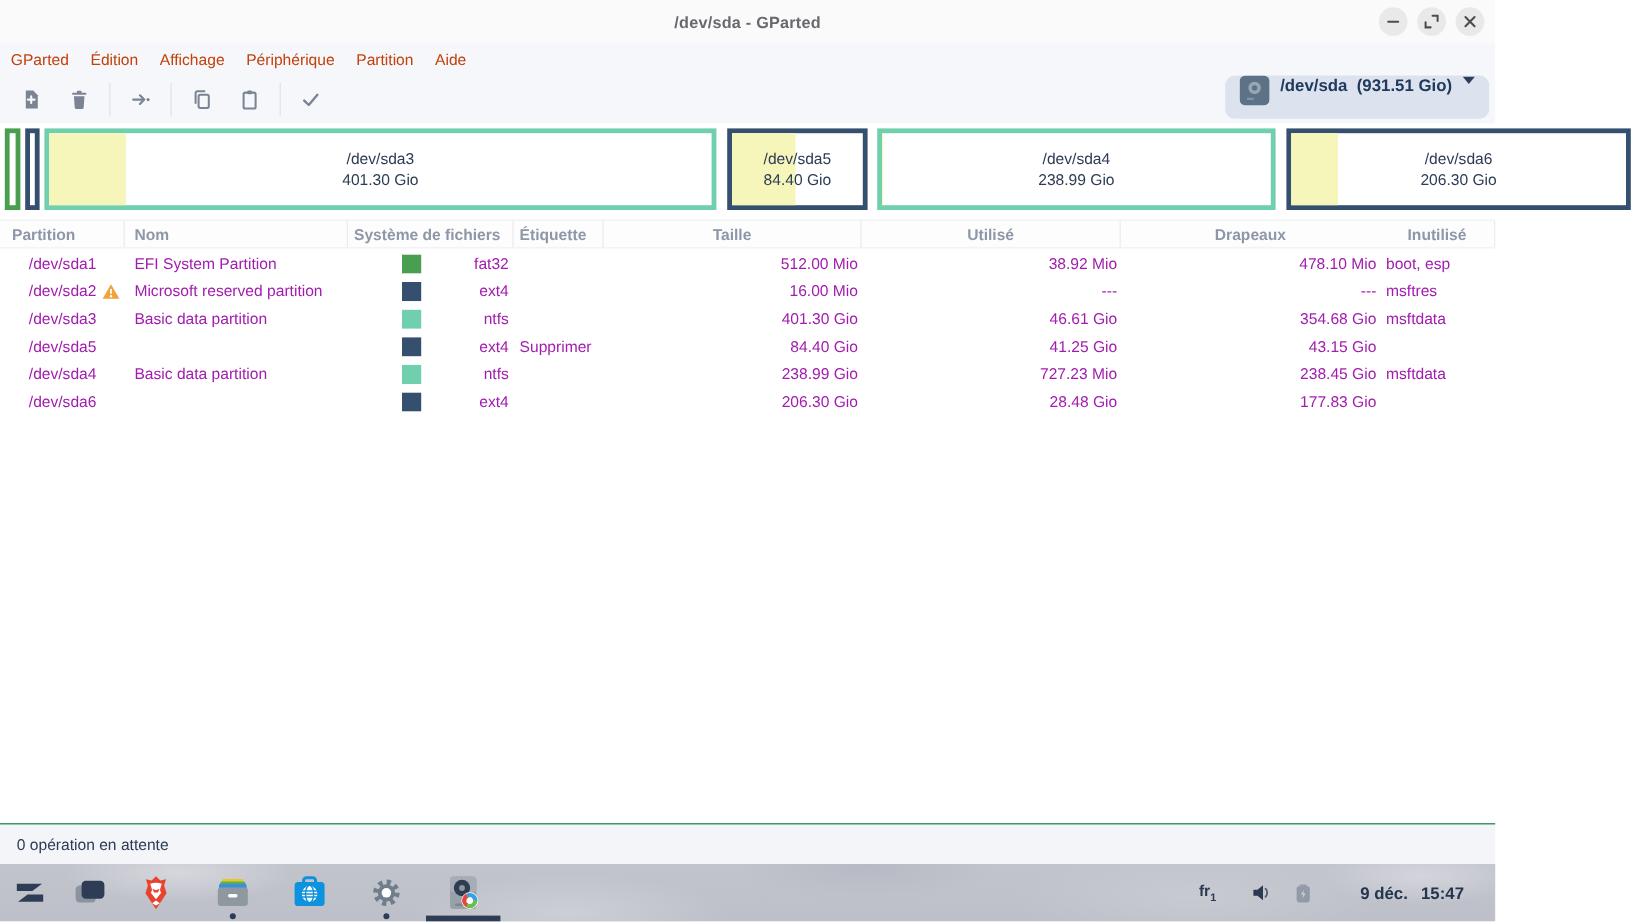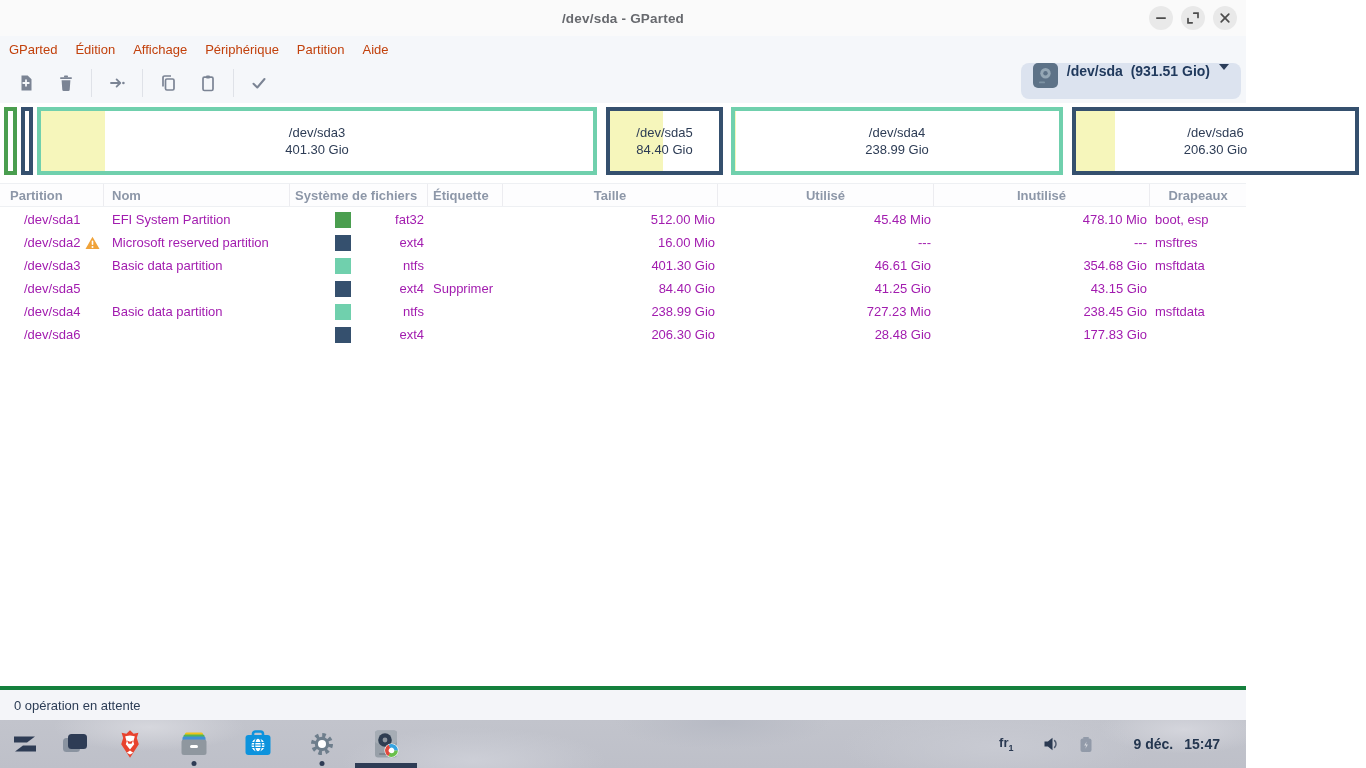--- a/index.html
+++ b/index.html
@@ -54,21 +54,21 @@
 .cell-name{padding-left:8px}
 .cell-fs{display:flex;align-items:center}
 .swatch{width:16px;height:16px;margin-left:45px;flex:none}
 .fsname{flex:1;text-align:right;padding-right:4px}
 .cell-label{padding-left:5px}
 .cell-size,.cell-used,.cell-unused{text-align:right;padding-right:3px}
 .cell-flags{padding-left:5px}
 
 
 .statusbar{position:absolute;top:686px;left:0;right:0;height:34px;background:#f4f5f9;
-  border-top:4px solid #15803d;display:flex;align-items:center;padding-left:14px;
+  border-top:1px solid #15803d;display:flex;align-items:center;padding-left:14px;
   font-size:13px;color:#2c3c55}
 
 
 .taskbar{position:absolute;bottom:0;left:0;right:0;height:48px;
   background:
    radial-gradient(160px 40px at 12% 15%, #d6d7dd 0%, rgba(214,215,221,0) 60%),
    radial-gradient(220px 55px at 38% 85%, #cdcfd7 0%, rgba(205,207,215,0) 60%),
    radial-gradient(180px 45px at 58% 5%,  #b7bac4 0%, rgba(183,186,196,0) 60%),
    radial-gradient(240px 60px at 80% 55%, #c8cad2 0%, rgba(200,202,210,0) 65%),
    radial-gradient(140px 40px at 95% 20%, #d4d5dc 0%, rgba(212,213,220,0) 60%),
@@ -209,38 +209,38 @@
       </div>
     </div>
 
   <div class="thead grid-cols">
       <div class="th c0">Partition</div>
       <div class="th c1">Nom</div>
       <div class="th c2">Système de fichiers</div>
       <div class="th c3">Étiquette</div>
       <div class="th c4">Taille</div>
       <div class="th c5">Utilisé</div>
+      <div class="th c7">Drapeaux</div>
       <div class="th c6">Inutilisé</div>
-      <div class="th c7">Drapeaux</div>
     </div>
 
   <div class="tbody">
   <div class="trow grid-cols">
     <div class="td cell-part">
       <span>/dev/sda1</span>
 
     </div>
     <div class="td cell-name">EFI System Partition</div>
     <div class="td cell-fs">
       <span class="swatch" style="background: rgb(74, 158, 79);"></span>
       <span class="fsname">fat32</span>
     </div>
     <div class="td cell-label"></div>
     <div class="td cell-size">512.00 Mio</div>
-    <div class="td cell-used">45.48 Mio</div>
+    <div class="td cell-used">38.92 Mio</div>
     <div class="td cell-unused">478.10 Mio</div>
     <div class="td cell-flags">boot, esp</div>
   </div>
 
   <div class="trow grid-cols">
     <div class="td cell-part">
       <span>/dev/sda2</span>
       <svg class="warn" width="15" height="14">
         <path d="M7.5 .8L14.5 13H.5z" fill="#f0a33a"></path>
         <rect x="6.7" y="4.6" width="1.6" height="4.4" rx=".8" fill="#fff"></rect>

